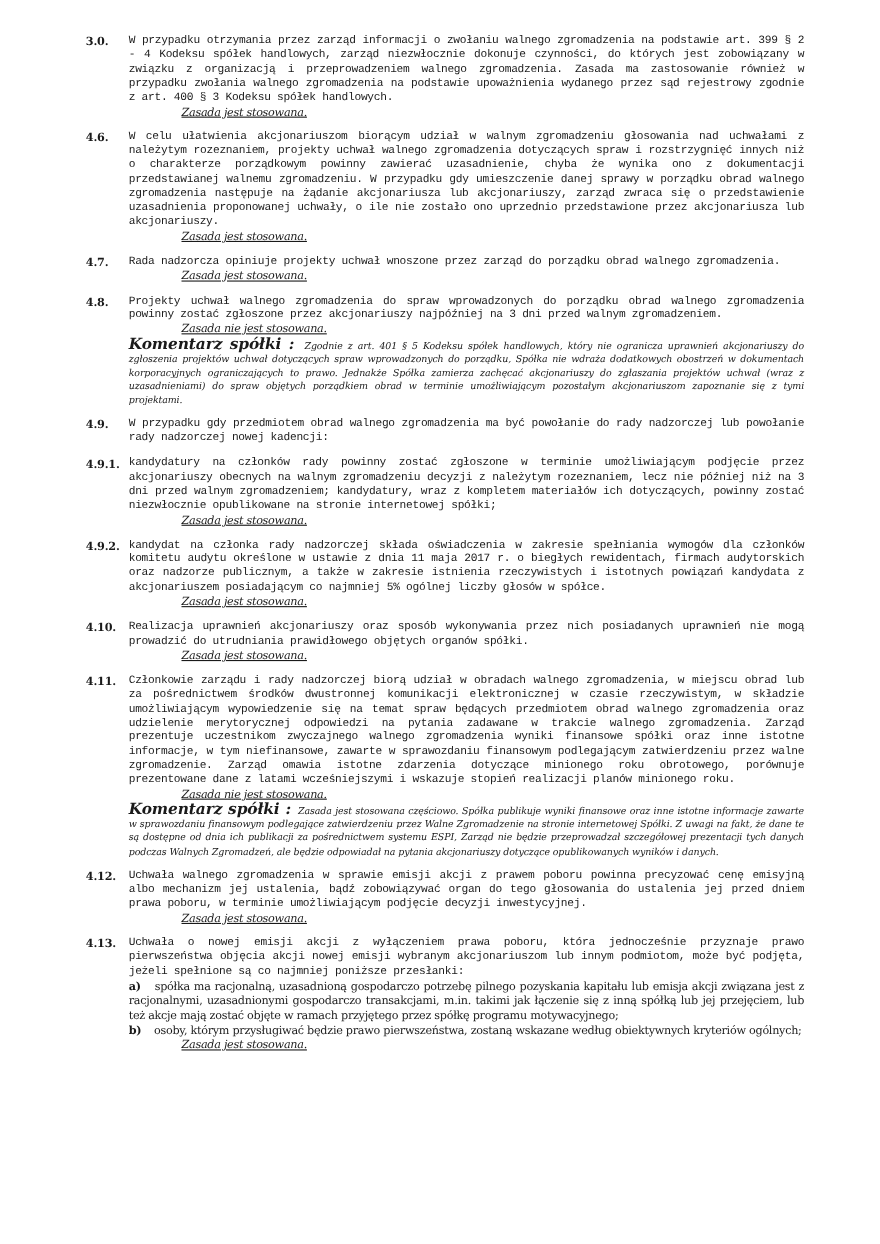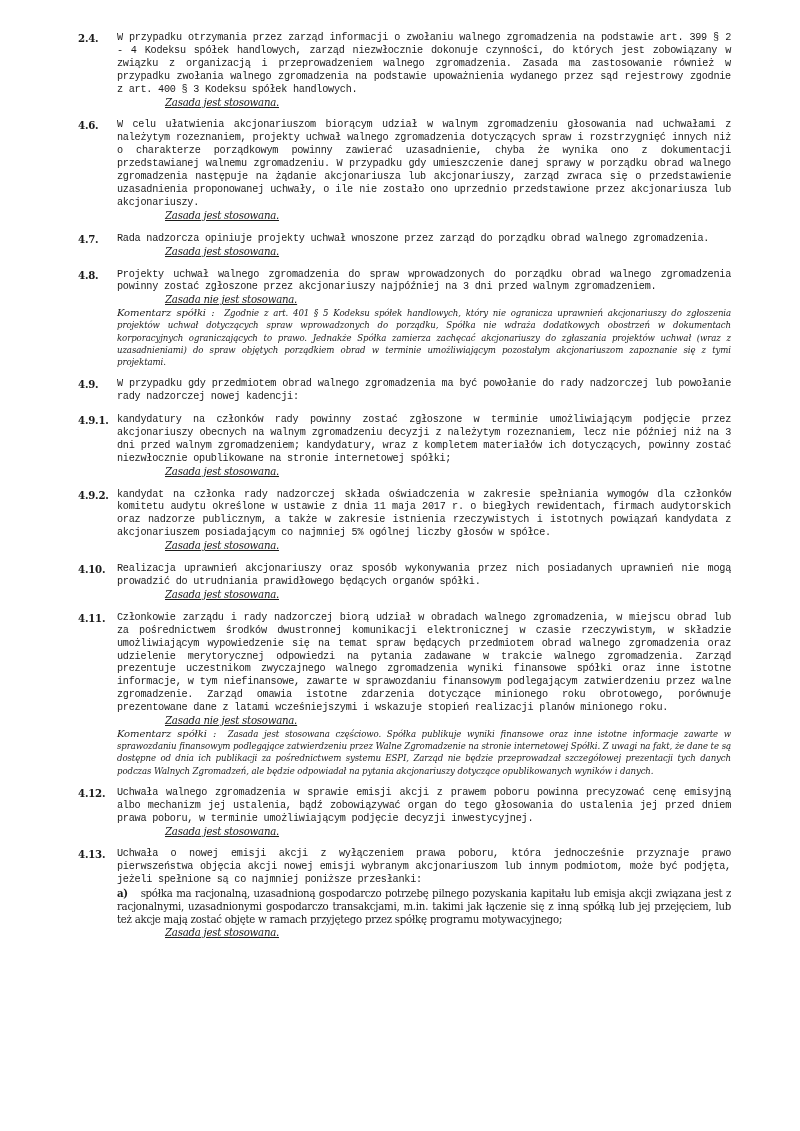--- a/index.html
+++ b/index.html
@@ -7,31 +7,31 @@
          font-family: "DejaVu Serif", serif; color: #1a1a1a; }
   .page { position: absolute; left: 78px; top: 32px; width: 653px; }
   .item { display: flex; margin-bottom: 10px; }
   .num { width: 39px; flex: 0 0 39px; font-weight: bold; font-size: 10.2px; line-height: 12.9px;
          letter-spacing: -0.2px; }
   .body { flex: 1; font-size: 10.2px; line-height: 12.9px; text-align: justify;
           letter-spacing: -0.25px; word-spacing: 0px; }
   .p { margin: 0; font-family: Liberation Mono, monospace; }
   .status { font-style: italic; text-decoration: underline; display: block; margin-left: 48px; }
   .comment { font-style: italic; font-size: 8.6px; line-height: 12.2px; letter-spacing: -0.1px; text-align: justify; }
-  .comment .clabel { font-weight: normal; font-size: 10px; }
+  .comment .clabel { font-weight: bold; font-size: 14px; }
   .sub { margin: 0; }
   .sub b { font-weight: bold; display: inline-block; min-width: 20px; }
 </style>
 </head>
 <body>
 
 <div class="page">
 
   <div class="item">
-    <div class="num">2.4.</div>
+    <div class="num">3.0.</div>
     <div class="body">
       <p class="p">W przypadku otrzymania przez zarząd informacji o zwołaniu walnego zgromadzenia na podstawie art. 399 § 2 - 4 Kodeksu spółek handlowych, zarząd niezwłocznie dokonuje czynności, do których jest zobowiązany w związku z organizacją i przeprowadzeniem walnego zgromadzenia. Zasada ma zastosowanie również w przypadku zwołania walnego zgromadzenia na podstawie upoważnienia wydanego przez sąd rejestrowy zgodnie z art. 400 § 3 Kodeksu spółek handlowych.</p>
       <span class="status">Zasada jest stosowana.</span>
     </div>
   </div>
 
   <div class="item">
     <div class="num">4.6.</div>
     <div class="body">
       <p class="p">W celu ułatwienia akcjonariuszom biorącym udział w walnym zgromadzeniu głosowania nad uchwałami z należytym rozeznaniem, projekty uchwał walnego zgromadzenia dotyczących spraw i rozstrzygnięć innych niż o charakterze porządkowym powinny zawierać uzasadnienie, chyba że wynika ono z dokumentacji przedstawianej walnemu zgromadzeniu. W przypadku gdy umieszczenie danej sprawy w porządku obrad walnego zgromadzenia następuje na żądanie akcjonariusza lub akcjonariuszy, zarząd zwraca się o przedstawienie uzasadnienia proponowanej uchwały, o ile nie zostało ono uprzednio przedstawione przez akcjonariusza lub akcjonariuszy.</p>
@@ -78,21 +78,21 @@
     <div class="num">4.9.2.</div>
     <div class="body">
       <p class="p">kandydat na członka rady nadzorczej składa oświadczenia w zakresie spełniania wymogów dla członków komitetu audytu określone w ustawie z dnia 11 maja 2017 r. o biegłych rewidentach, firmach audytorskich oraz nadzorze publicznym, a także w zakresie istnienia rzeczywistych i istotnych powiązań kandydata z akcjonariuszem posiadającym co najmniej 5% ogólnej liczby głosów w spółce.</p>
       <span class="status">Zasada jest stosowana.</span>
     </div>
   </div>
 
   <div class="item">
     <div class="num">4.10.</div>
     <div class="body">
-      <p class="p">Realizacja uprawnień akcjonariuszy oraz sposób wykonywania przez nich posiadanych uprawnień nie mogą prowadzić do utrudniania prawidłowego będących organów spółki.</p>
+      <p class="p">Realizacja uprawnień akcjonariuszy oraz sposób wykonywania przez nich posiadanych uprawnień nie mogą prowadzić do utrudniania prawidłowego objętych organów spółki.</p>
       <span class="status">Zasada jest stosowana.</span>
     </div>
   </div>
 
   <div class="item">
     <div class="num">4.11.</div>
     <div class="body">
       <p class="p">Członkowie zarządu i rady nadzorczej biorą udział w obradach walnego zgromadzenia, w miejscu obrad lub za pośrednictwem środków dwustronnej komunikacji elektronicznej w czasie rzeczywistym, w składzie umożliwiającym wypowiedzenie się na temat spraw będących przedmiotem obrad walnego zgromadzenia oraz udzielenie merytorycznej odpowiedzi na pytania zadawane w trakcie walnego zgromadzenia. Zarząd prezentuje uczestnikom zwyczajnego walnego zgromadzenia wyniki finansowe spółki oraz inne istotne informacje, w tym niefinansowe, zawarte w sprawozdaniu finansowym podlegającym zatwierdzeniu przez walne zgromadzenie. Zarząd omawia istotne zdarzenia dotyczące minionego roku obrotowego, porównuje prezentowane dane z latami wcześniejszymi i wskazuje stopień realizacji planów minionego roku.</p>
       <span class="status">Zasada nie jest stosowana.</span>
       <div class="comment">
@@ -111,17 +111,21 @@
   </div>
 
   <div class="item">
     <div class="num">4.13.</div>
     <div class="body">
       <p class="p">Uchwała o nowej emisji akcji z wyłączeniem prawa poboru, która jednocześnie przyznaje prawo pierwszeństwa objęcia akcji nowej emisji wybranym akcjonariuszom lub innym podmiotom, może być podjęta, jeżeli spełnione są co najmniej poniższe przesłanki:</p>
       <p class="sub">
         <b>a)</b>
         <span>spółka ma racjonalną, uzasadnioną gospodarczo potrzebę pilnego pozyskania kapitału lub emisja akcji związana jest z racjonalnymi, uzasadnionymi gospodarczo transakcjami, m.in. takimi jak łączenie się z inną spółką lub jej przejęciem, lub też akcje mają zostać objęte w ramach przyjętego przez spółkę programu motywacyjnego;</span>
       </p>
+      <p class="sub">
+        <b>b)</b>
+        <span>osoby, którym przysługiwać będzie prawo pierwszeństwa, zostaną wskazane według obiektywnych kryteriów ogólnych;</span>
+      </p>
       <span class="status">Zasada jest stosowana.</span>
     </div>
   </div>
 
 </div>
 
 </body></html>

